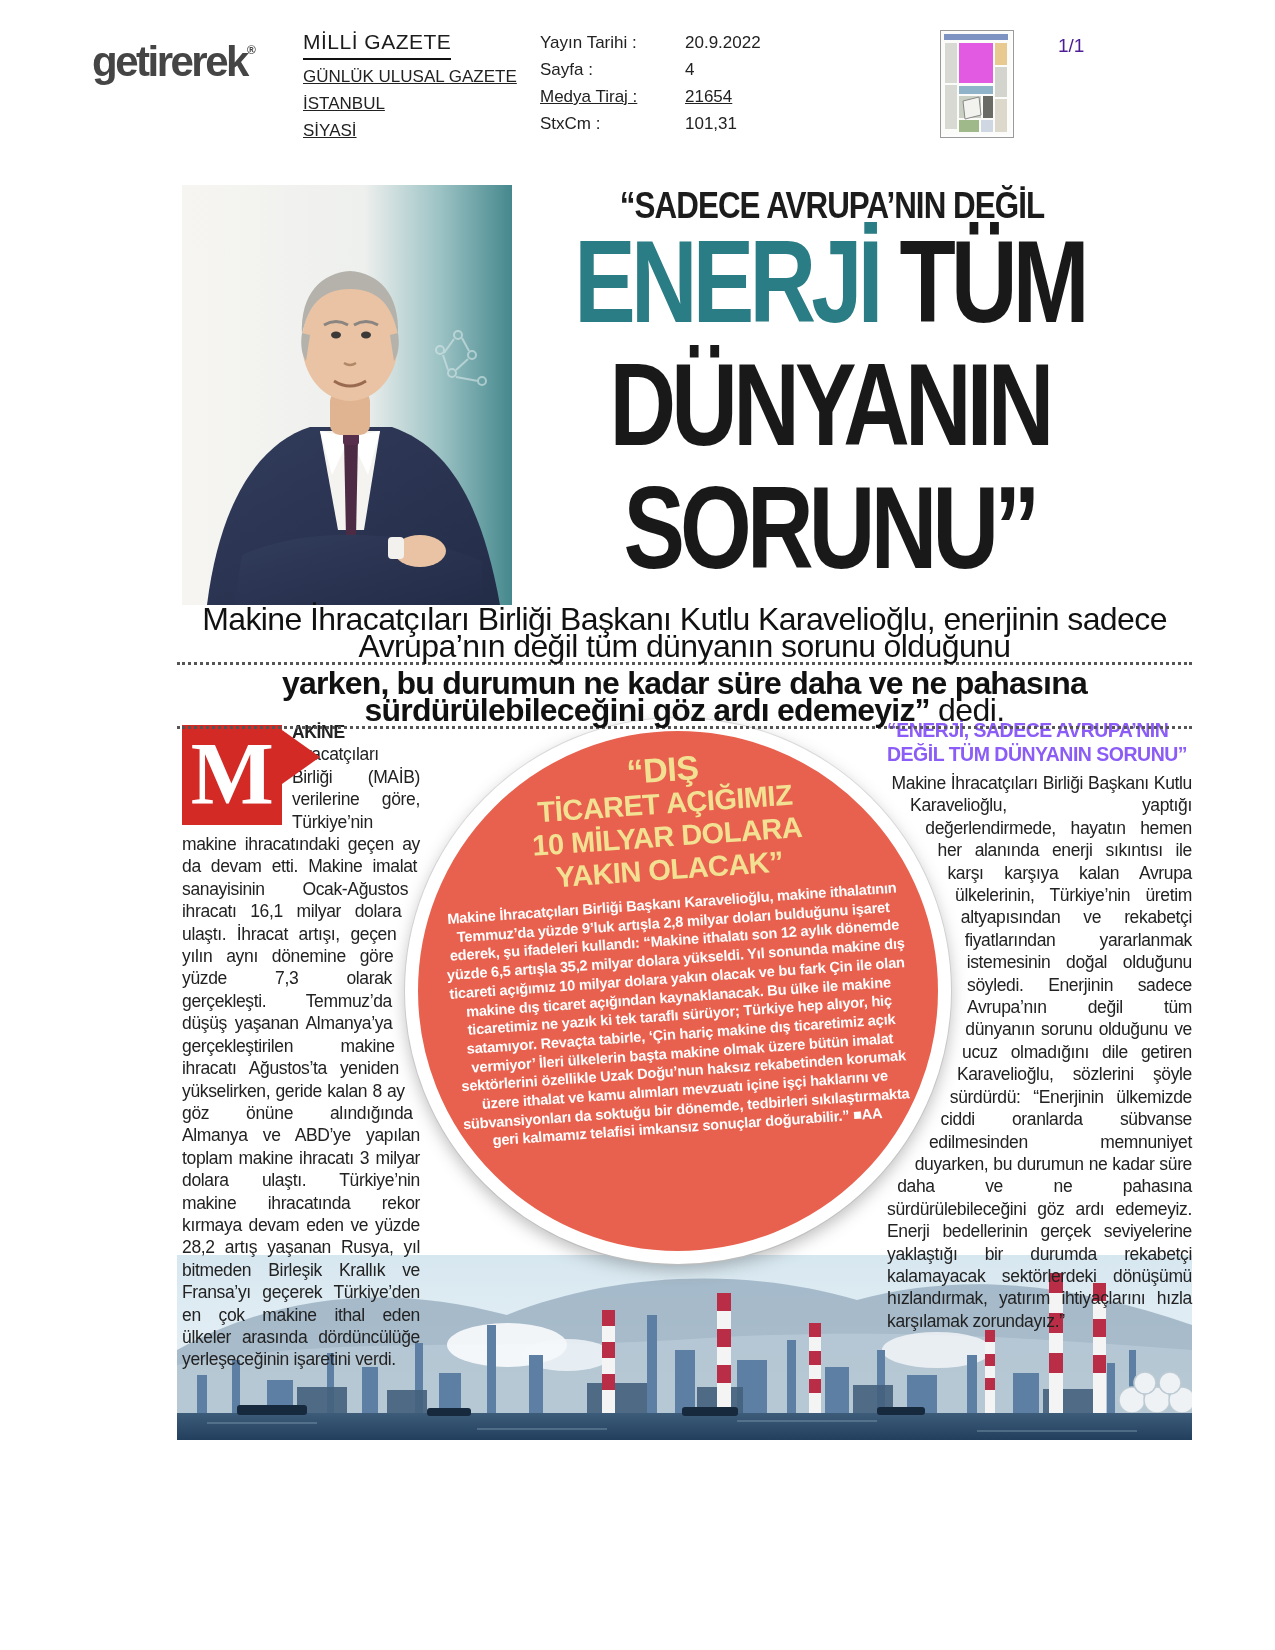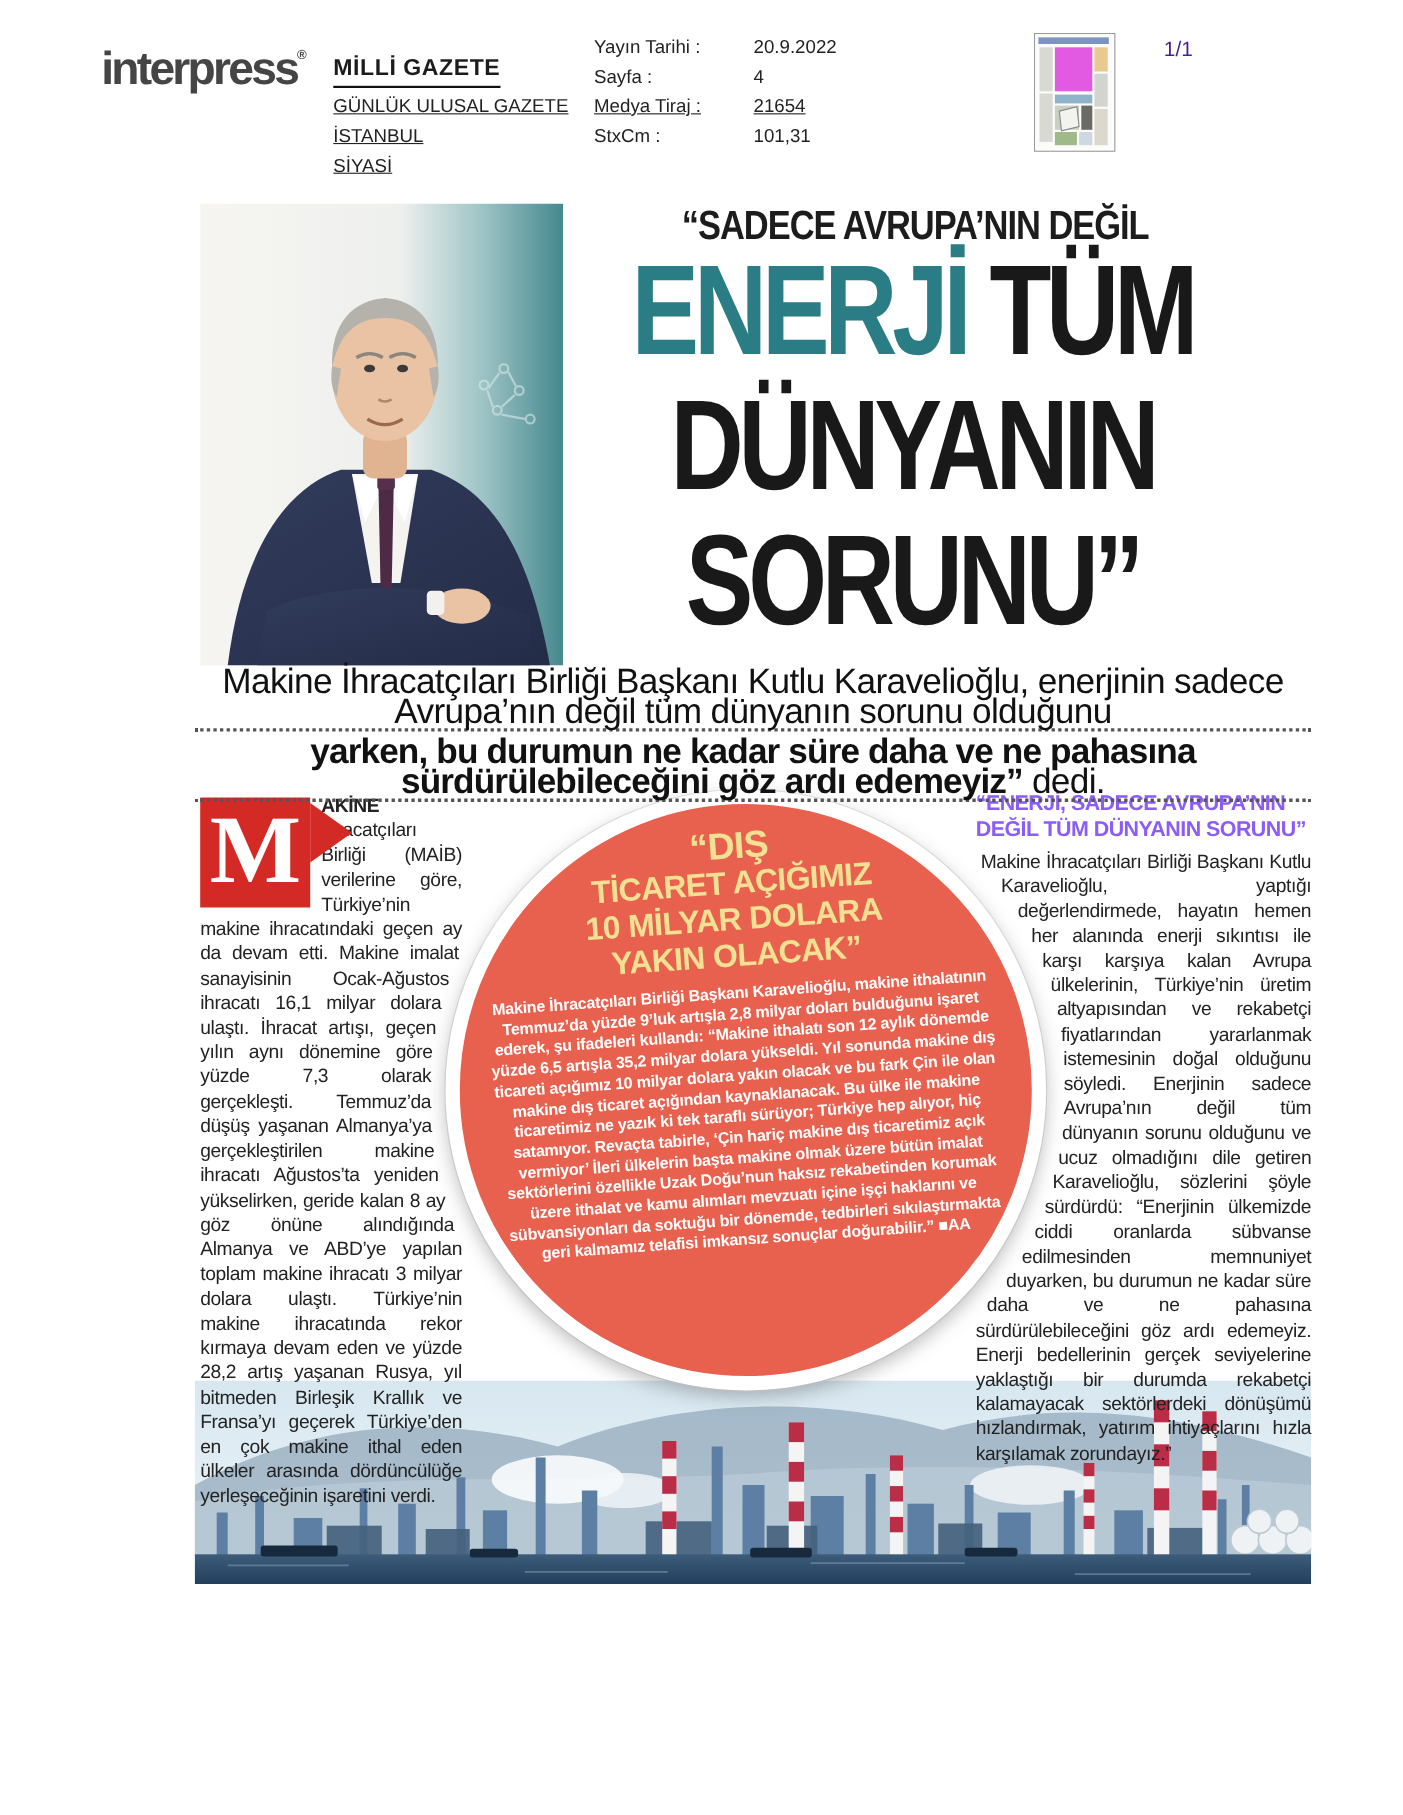--- a/index.html
+++ b/index.html
@@ -7,22 +7,22 @@
     width:1275px;height:1650px;position:relative;background:#ffffff;
     font-family:"Liberation Sans", sans-serif;color:#1c1c1c;
     -webkit-font-smoothing:antialiased;overflow:hidden;
   }
   .abs{position:absolute;}
 
   
   .logo{left:92px;top:38px;font-size:42px;font-weight:bold;color:#454545;letter-spacing:-2.5px;}
   .logo sup{font-size:12px;letter-spacing:0;vertical-align:22px;}
   .pubblock{left:303px;top:30px;width:230px;}
-  .pubname{font-size:21px;font-weight:bold;letter-spacing:.5px;border-bottom:2.5px solid #111;
-           padding-bottom:4px;display:inline-block;margin-top:20px;}
+  .pubname{font-size:21px;font-weight:normal;letter-spacing:.5px;border-bottom:2.5px solid #111;
+           padding-bottom:4px;display:inline-block;}
   .publine{font-size:17px;margin-top:7px;color:#222;text-decoration:underline;}
   .metalabel{left:540px;font-size:17px;color:#222;}
   .metavalue{left:685px;font-size:17px;color:#222;}
   .row1{top:33px;} .row2{top:60px;} .row3{top:87px;text-decoration:underline;} .row4{top:114px;}
   .thumb{left:940px;top:30px;width:72px;height:106px;background:#fdfdfd;border:1px solid #9a9a9a;}
   .pageind{left:1058px;top:35px;font-size:19px;color:#4c1d95;}
 
   
   .clip{left:135px;top:178px;width:1015px;height:1262px;margin-left:42px;}
 
@@ -76,21 +76,21 @@
          text-align:center;letter-spacing:-.2px;}
 
   
   .widephoto{left:0;top:1077px;width:1015px;height:185px;z-index:2;}
 
   .ni{user-select:none;}
 </style>
 </head>
 <body>
 
-<div class="abs logo ni"><span>interpress</span><sup>®</sup></div>
+<div class="abs logo ni"><span>getirerek</span><sup>®</sup></div>
 
 <div class="abs pubblock">
   <div class="pubname">MİLLİ GAZETE</div>
   <div class="publine">GÜNLÜK ULUSAL GAZETE</div>
   <div class="publine">İSTANBUL</div>
   <div class="publine">SİYASİ</div>
 </div>
 
 <div class="abs metalabel row1">Yayın Tarihi :</div>
 <div class="abs metavalue row1">20.9.2022</div>

